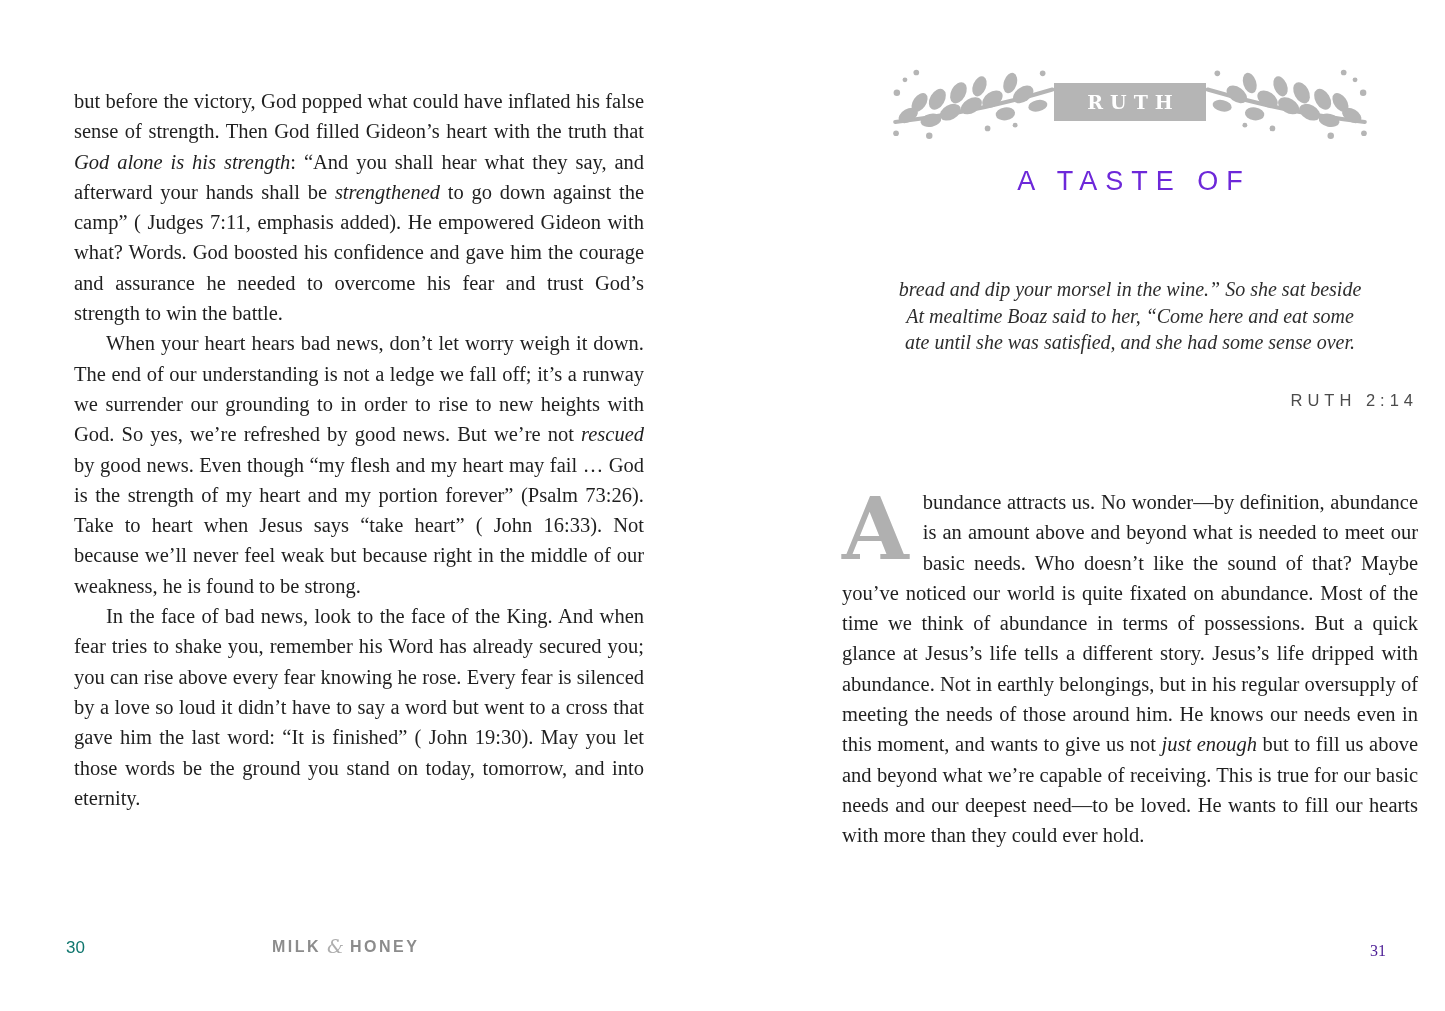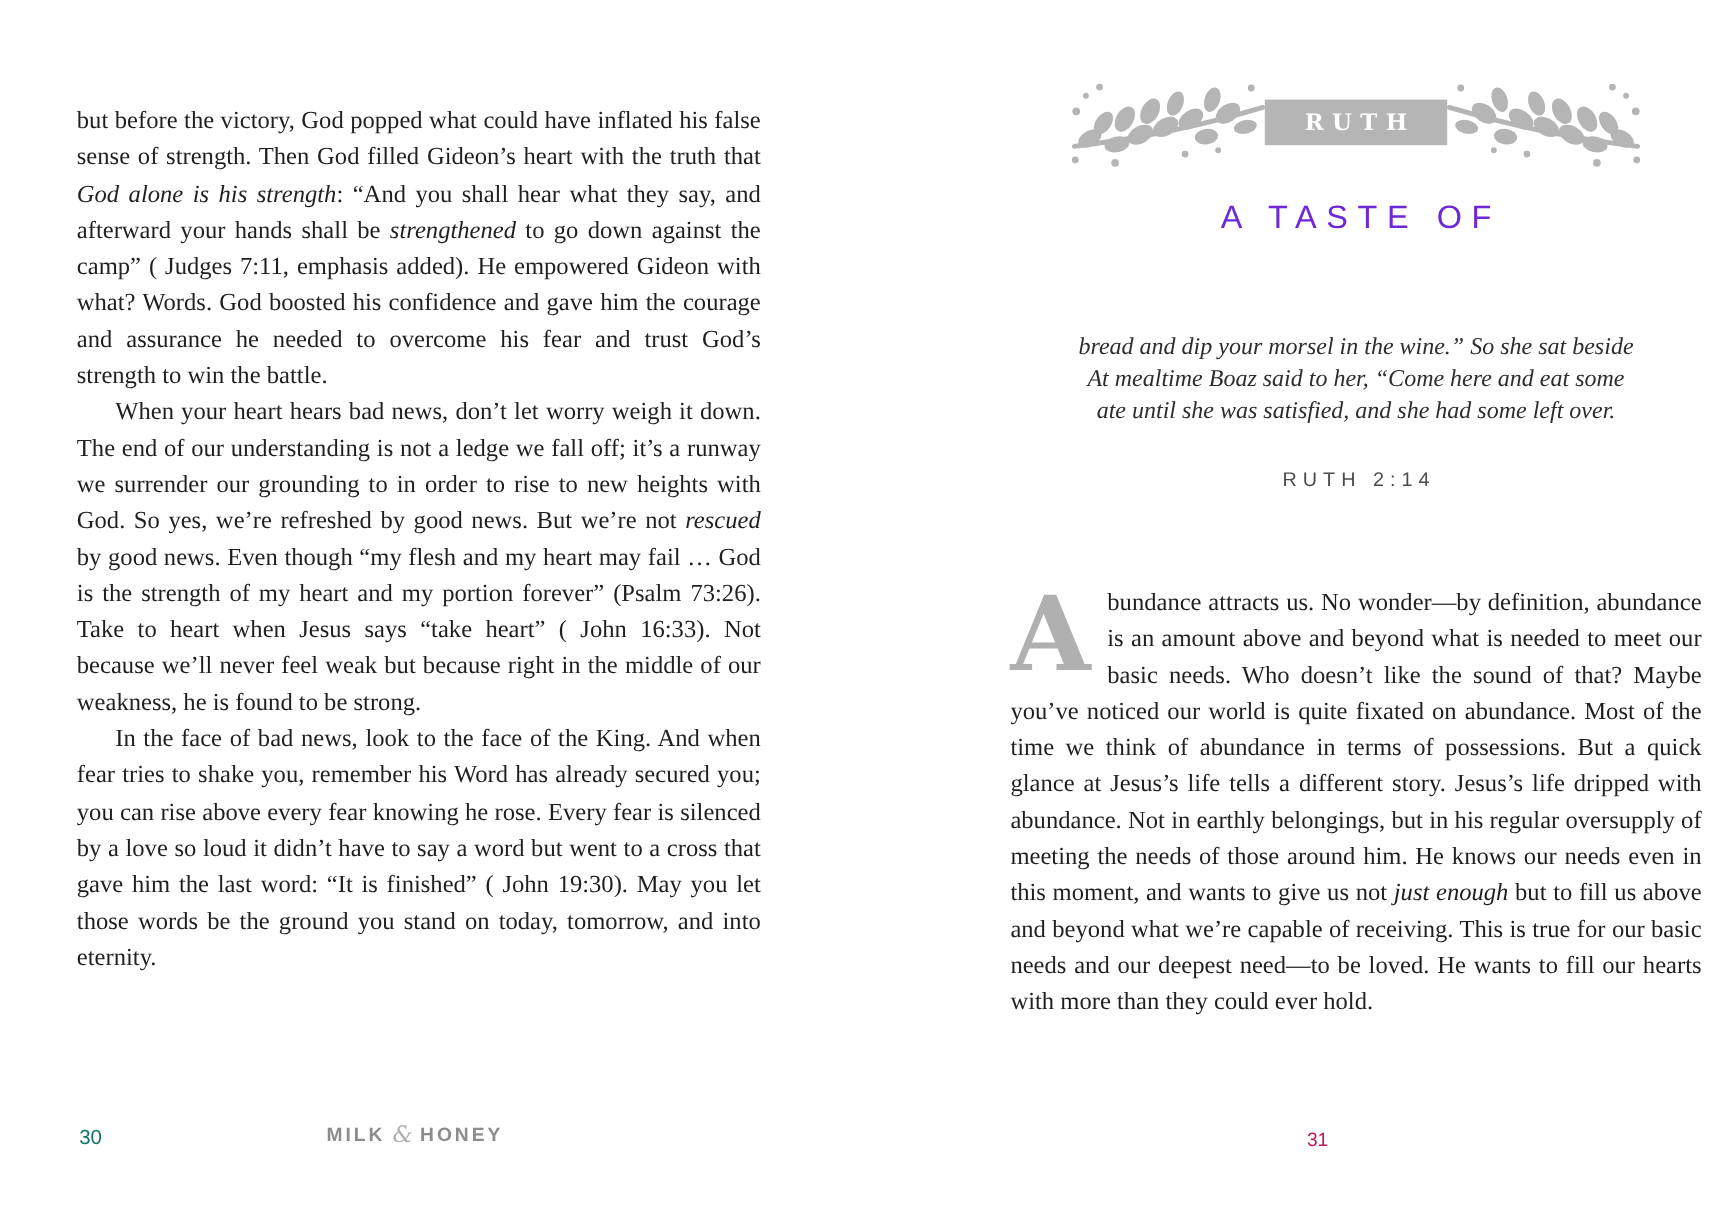--- a/index.html
+++ b/index.html
@@ -1,33 +1,33 @@
 <!DOCTYPE html>
 <html lang="en"><head>
 <meta charset="utf-8">
 <style>
   html,body{margin:0;padding:0;background:#ffffff;}
   .canvas{
     position:relative;width:1445px;height:1011px;background:#ffffff;
     overflow:hidden;font-family:"Liberation Serif",serif;color:#1f1f1f;
   }
   
-  .left-col{position:absolute;left:64px;top:86px;width:570px;}
+  .left-col{position:absolute;left:74px;top:86px;width:570px;}
   .para{
     margin:0;text-align:justify;
     font:20.5px/30.3px "Liberation Serif",serif;color:#1f1f1f;
   }
   .para.indent{text-indent:32px;}
   .it{font-style:italic;}
   .folio{
     position:absolute;font-family:"Liberation Sans",sans-serif;
     font-size:17px;color:#0f766e;
   }
   .folio-left{left:66px;top:938px;}
-  .folio-right{left:810px;top:942px;width:576px;text-align:center;color:#be185d;font-size:16px;}
+  .folio-right{left:810px;top:942px;width:576px;text-align:right;color:#4c1d95;font-size:16px;font-family:Liberation Serif, serif;}
   .logo{
     position:absolute;left:272px;top:937px;width:150px;
     display:flex;align-items:center;gap:6px;
   }
   .logo-word{
     font-family:"Liberation Sans",sans-serif;font-weight:700;
     font-size:16px;letter-spacing:2.5px;color:#8c8c8c;
   }
   .logo-amp{
     font-family:"DejaVu Serif",serif;font-style:italic;
@@ -61,21 +61,21 @@
     font-size:43px;letter-spacing:3px;padding-left:3px;box-sizing:border-box;
     color:#b3b3b3;
   }
   .epigraph{
     position:absolute;top:276px;left:0;width:100%;text-align:center;
   }
   .epigraph-line{
     font:italic 20px/26.5px "Liberation Serif",serif;color:#2d2d2d;
   }
   .epigraph-ref{
-    position:absolute;top:391px;left:0;width:100%;text-align:center;
+    position:absolute;top:391px;left:0;width:100%;text-align:right;
     font-family:"Liberation Sans",sans-serif;font-size:16.5px;
     letter-spacing:5px;padding-left:5px;box-sizing:border-box;color:#4b4b4b;
   }
   .body-block{position:absolute;top:487px;left:0;width:576px;}
   .dropcap{
     float:left;font-family:"DejaVu Serif",serif;font-weight:700;
     font-size:86px;line-height:72px;color:#b0b0b0;
     margin:6px 14px 0 0;
   }
 </style>
@@ -156,21 +156,21 @@
           <circle cx="186" cy="10" r="3.5"></circle>
         </g>
       </svg>
     </div>
 
     <div class="chapter-title-1">A TASTE OF</div>
 
     <div class="epigraph">
       <div class="epigraph-line">bread and dip your morsel in the wine.” So she sat beside</div>
       <div class="epigraph-line">At mealtime Boaz said to her, “Come here and eat some</div>
-      <div class="epigraph-line">ate until she was satisfied, and she had some left over.</div>
+      <div class="epigraph-line">ate until she was satisfied, and she had some sense over.</div>
     </div>
 
     <div class="epigraph-ref">RUTH 2:14</div>
 
     <div class="body-block">
       <p class="para">
         <span class="dropcap">A</span><span><span>bundance attracts us. No wonder—by definition, abundance is an amount above and beyond what is needed to meet our basic needs. Who doesn’t like the sound of that? Maybe you’ve noticed our world is quite fixated on abundance. Most of the time we think of abundance in terms of possessions. But a quick glance at Jesus’s life tells a different story. Jesus’s life dripped with abundance. Not in earthly belongings, but in his regular oversupply of meeting the needs of those around him. He knows our needs even in this moment, and wants to give us not </span><span class="it">just enough</span><span> but to fill us above and beyond what we’re capable of receiving. This is true for our basic needs and our deepest need—to be loved. He wants to fill our hearts with more than they could ever hold.</span></span>
       </p>
     </div>
   </div>

